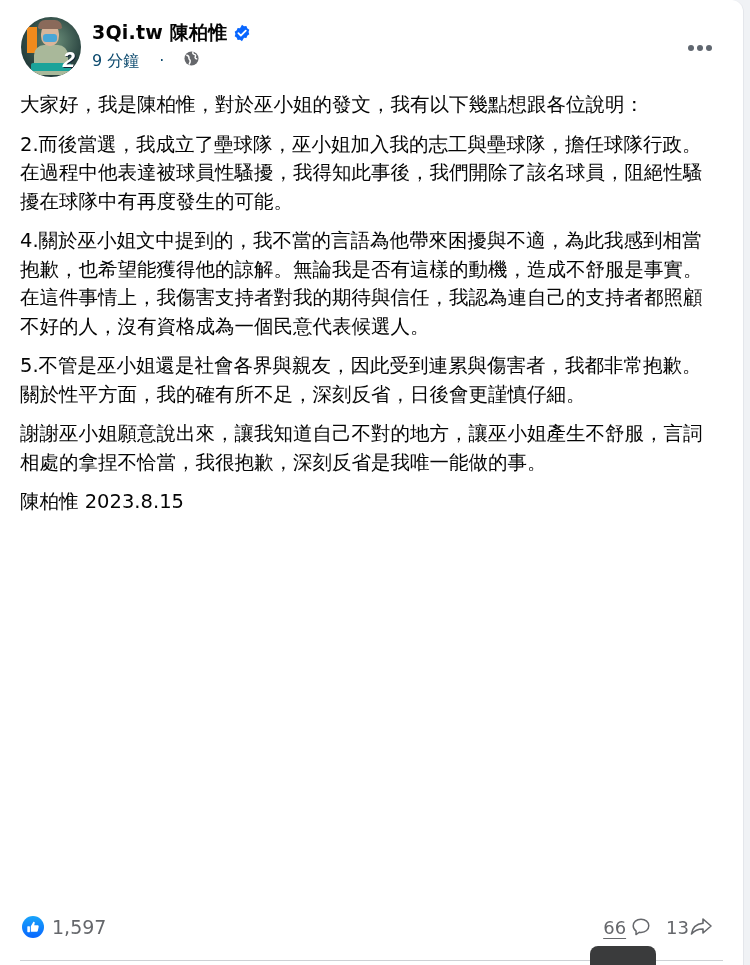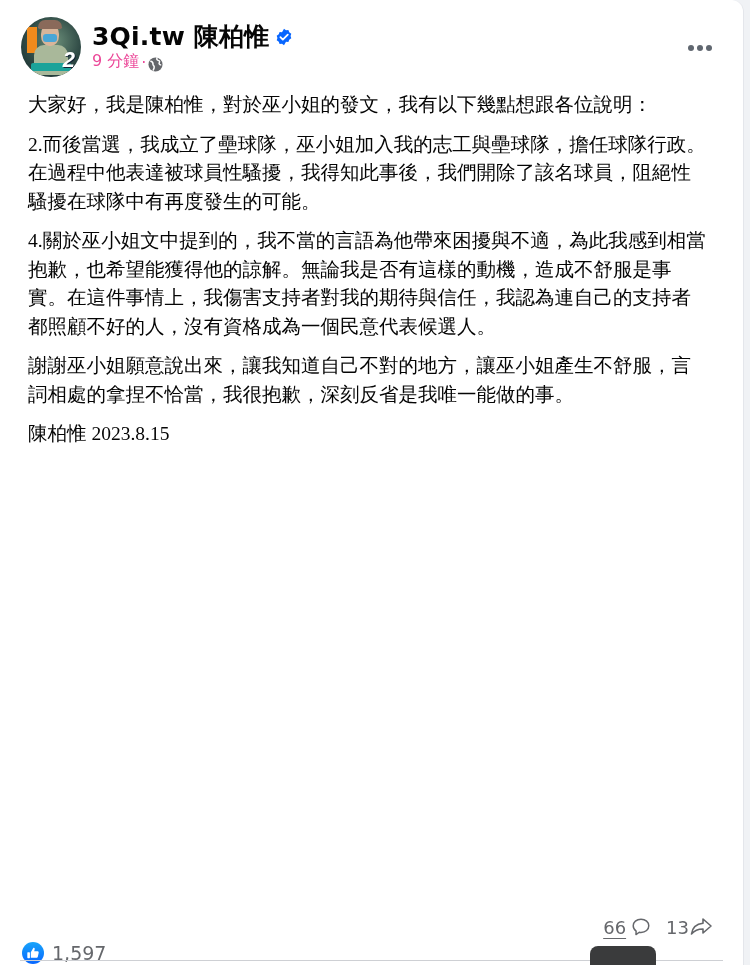--- a/index.html
+++ b/index.html
@@ -28,36 +28,36 @@
   .avatar .mask { position: absolute; left: 22px; top: 17px; width: 14px; height: 8px; border-radius: 3px; background: #4aa6d6; }
   .avatar .body { position: absolute; left: 13px; top: 28px; width: 34px; height: 30px; border-radius: 10px 10px 0 0; background: #a9b89a; }
   .avatar .sign { position: absolute; left: 6px; top: 10px; width: 10px; height: 26px; background: #f08a1c; }
   .avatar .num {
     position: absolute; right: 6px; top: 30px; color: #fff; font-weight: bold;
     font-size: 22px; font-style: italic; text-shadow: 1px 1px 0 #123;
     font-family: "Liberation Sans", sans-serif;
   }
   .avatar .band { position: absolute; left: 10px; bottom: 6px; width: 40px; height: 8px; background: #1aa39a; border-radius: 2px; }
   .name-line { position: absolute; left: 72px; top: 6px; display: flex; align-items: center; gap: 6px; }
-  .name { font-size: 25px; font-weight: bold; color: #050505; letter-spacing: 0.2px; }
+  .name { font-size: 19px; font-weight: bold; color: #050505; letter-spacing: 0.2px; }
   .verified { width: 18px; height: 18px; display: inline-block; }
-  .meta { position: absolute; left: 72px; top: 37px; display: flex; align-items: flex-end; gap: 2px; color: #ec4899; font-size: 16px; }
+  .meta { position: absolute; left: 72px; top: 37px; display: flex; align-items: flex-start; gap: 20px; color: #0c4a6e; font-size: 16px; }
   .globe { width: 15px; height: 15px; display: inline-block; }
   .more-btn { position: absolute; right: 26px; top: 24px; width: 34px; height: 20px; display: flex; align-items: center; justify-content: center; gap: 3px; }
   .more-btn span { width: 6px; height: 6px; border-radius: 50%; background: #606770; display: inline-block; }
 
   .content {
     position: absolute; left: 20px; top: 91px; width: 690px;
     font-size: 19.5px; line-height: 28.5px; color: #050505;
     font-family: "DejaVu Sans", sans-serif;
   }
-  .content p { margin: 0 0 11px 8px; font-family: Liberation Serif, serif; }
+  .content p { margin: 0 0 11px 0; }
 
   .footer { position: absolute; left: 20px; right: 20px; top: 910px; height: 40px; }
-  .like-wrap { position: absolute; left: 2px; top: 6px; display: flex; align-items: center; gap: 8px; margin-top: 26px; }
+  .like-wrap { position: absolute; left: 2px; top: 6px; display: flex; align-items: center; gap: 8px; }
   .like-icon { width: 22px; height: 22px; border-radius: 50%; background: linear-gradient(180deg, #18a4fa 0%, #0866ff 100%); display: flex; align-items: center; justify-content: center; }
   .like-count { font-size: 19px; color: #65676b; }
   .right-stats { position: absolute; right: 10px; top: 6px; display: flex; align-items: center; gap: 14px; color: #65676b; font-size: 18px; }
   .comments { display: flex; align-items: center; gap: 4px; }
   .comments .num { text-decoration: underline; text-underline-offset: 4px; }
   .shares { display: flex; align-items: center; }
   .divider { position: absolute; left: 20px; width: 703px; top: 960px; height: 1px; background: #ced0d4; }
   .tooltip { position: absolute; left: 590px; top: 946px; width: 66px; height: 30px; background: #3a3b3c; border-radius: 8px; }
 </style>
 </head>
@@ -97,20 +97,21 @@
       <span></span>
       <span></span>
       <span></span>
     </div>
   </div>
 
   <div class="content">
     <p>大家好，我是陳柏惟，對於巫小姐的發文，我有以下幾點想跟各位說明：</p>
     <p>2.而後當選，我成立了壘球隊，巫小姐加入我的志工與壘球隊，擔任球隊行政。在過程中他表達被球員性騷擾，我得知此事後，我們開除了該名球員，阻絕性騷擾在球隊中有再度發生的可能。</p>
     <p>4.關於巫小姐文中提到的，我不當的言語為他帶來困擾與不適，為此我感到相當抱歉，也希望能獲得他的諒解。無論我是否有這樣的動機，造成不舒服是事實。在這件事情上，我傷害支持者對我的期待與信任，我認為連自己的支持者都照顧不好的人，沒有資格成為一個民意代表候選人。</p>
+    <p>5.不管是巫小姐還是社會各界與親友，因此受到連累與傷害者，我都非常抱歉。關於性平方面，我的確有所不足，深刻反省，日後會更謹慎仔細。</p>
     <p>謝謝巫小姐願意說出來，讓我知道自己不對的地方，讓巫小姐產生不舒服，言詞相處的拿捏不恰當，我很抱歉，深刻反省是我唯一能做的事。</p>
     <p>陳柏惟 2023.8.15</p>
   </div>
 
   <div class="footer">
     <div class="like-wrap">
       <span class="like-icon">
         <svg width="14" height="14" viewBox="0 0 16 16">
           <rect x="1.5" y="7" width="3" height="7" rx="0.8" fill="#fff"></rect>
           <path d="M5.5 7.2L8.3 2.3c.3-.6 1.4-.6 1.6.3.2.8-.2 2.4-.5 3.4h3.8c.9 0 1.5.8 1.3 1.6l-1 4.7c-.2.7-.8 1.2-1.5 1.2H5.5z" fill="#fff"></path>

